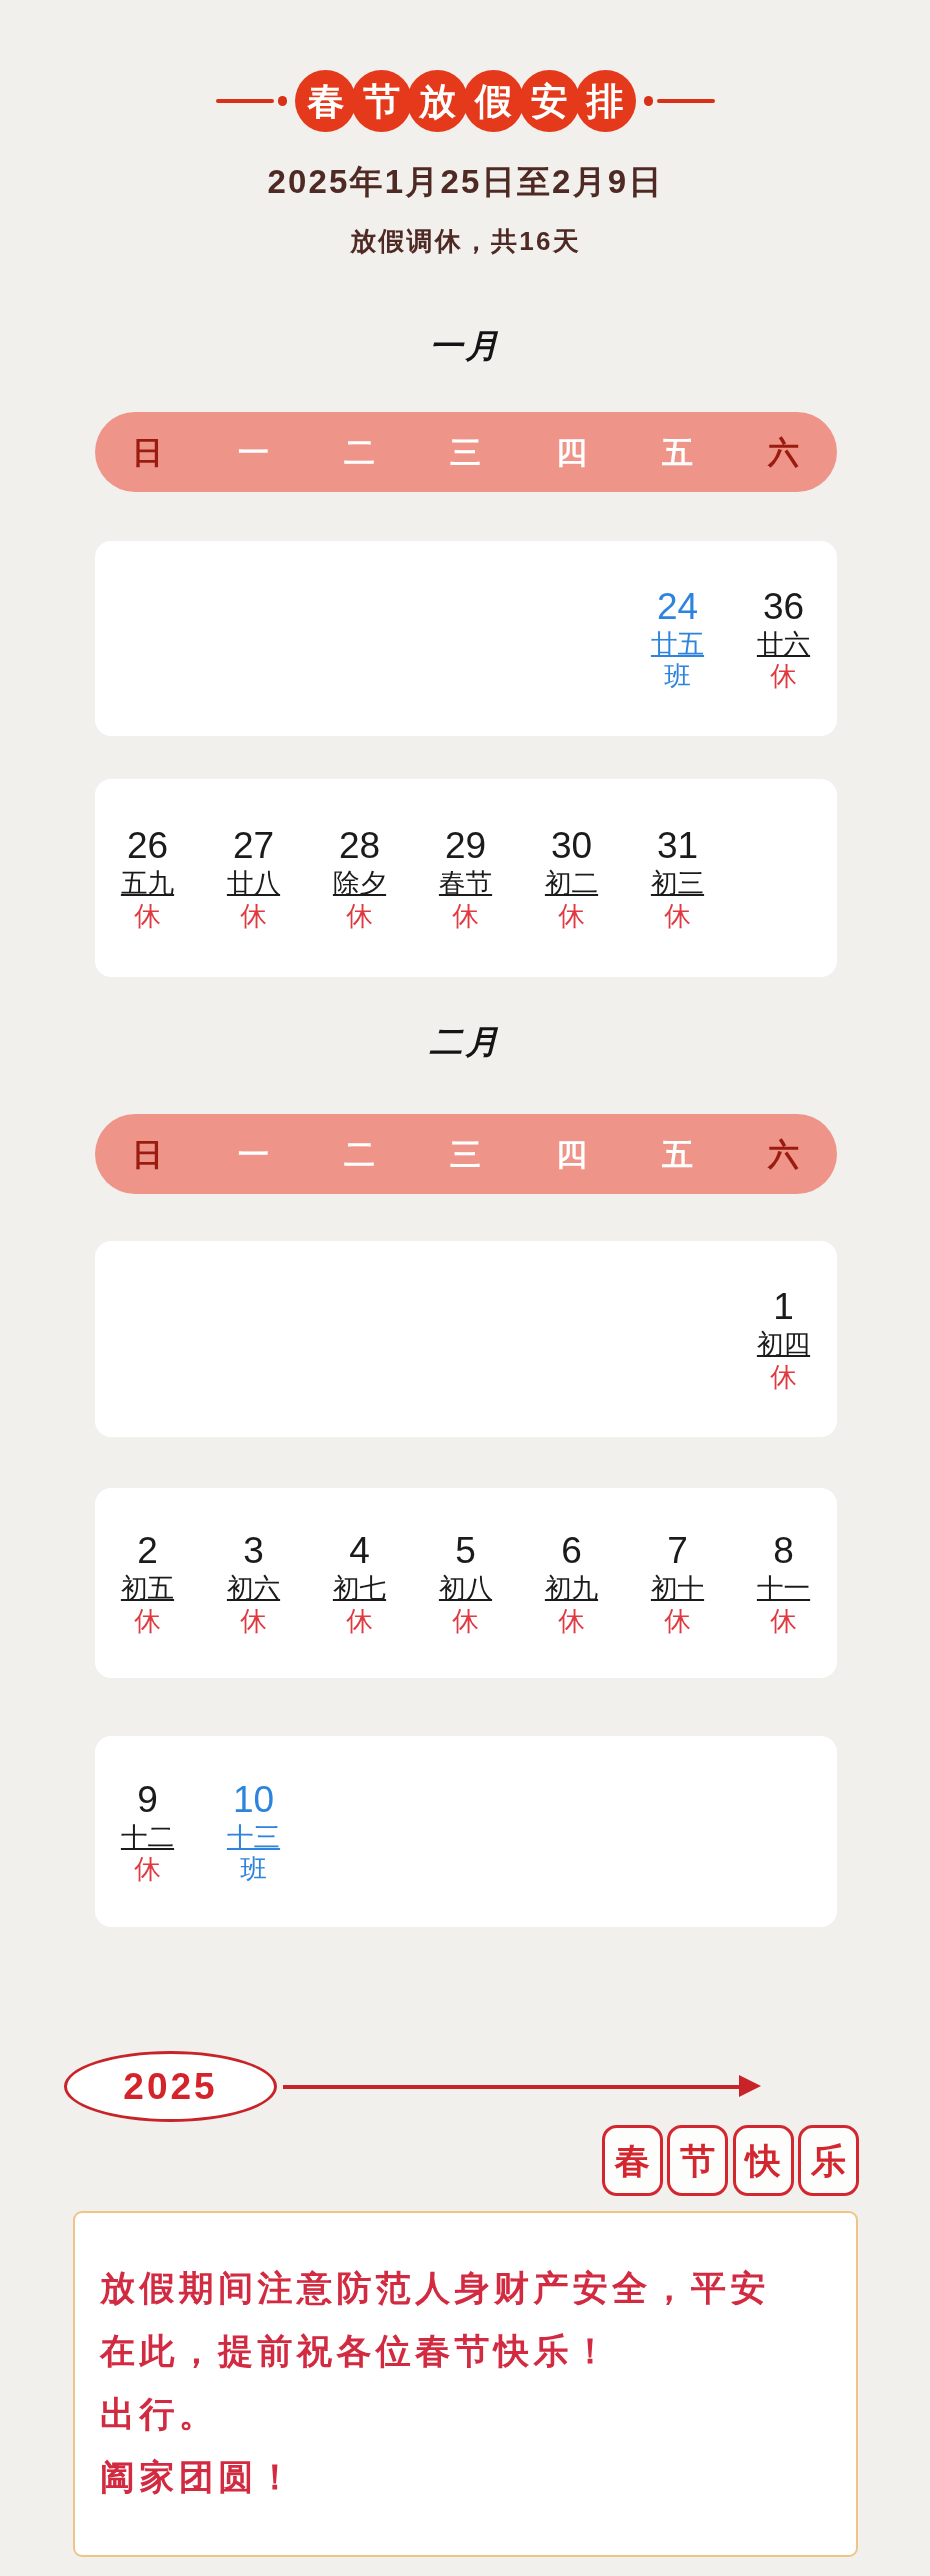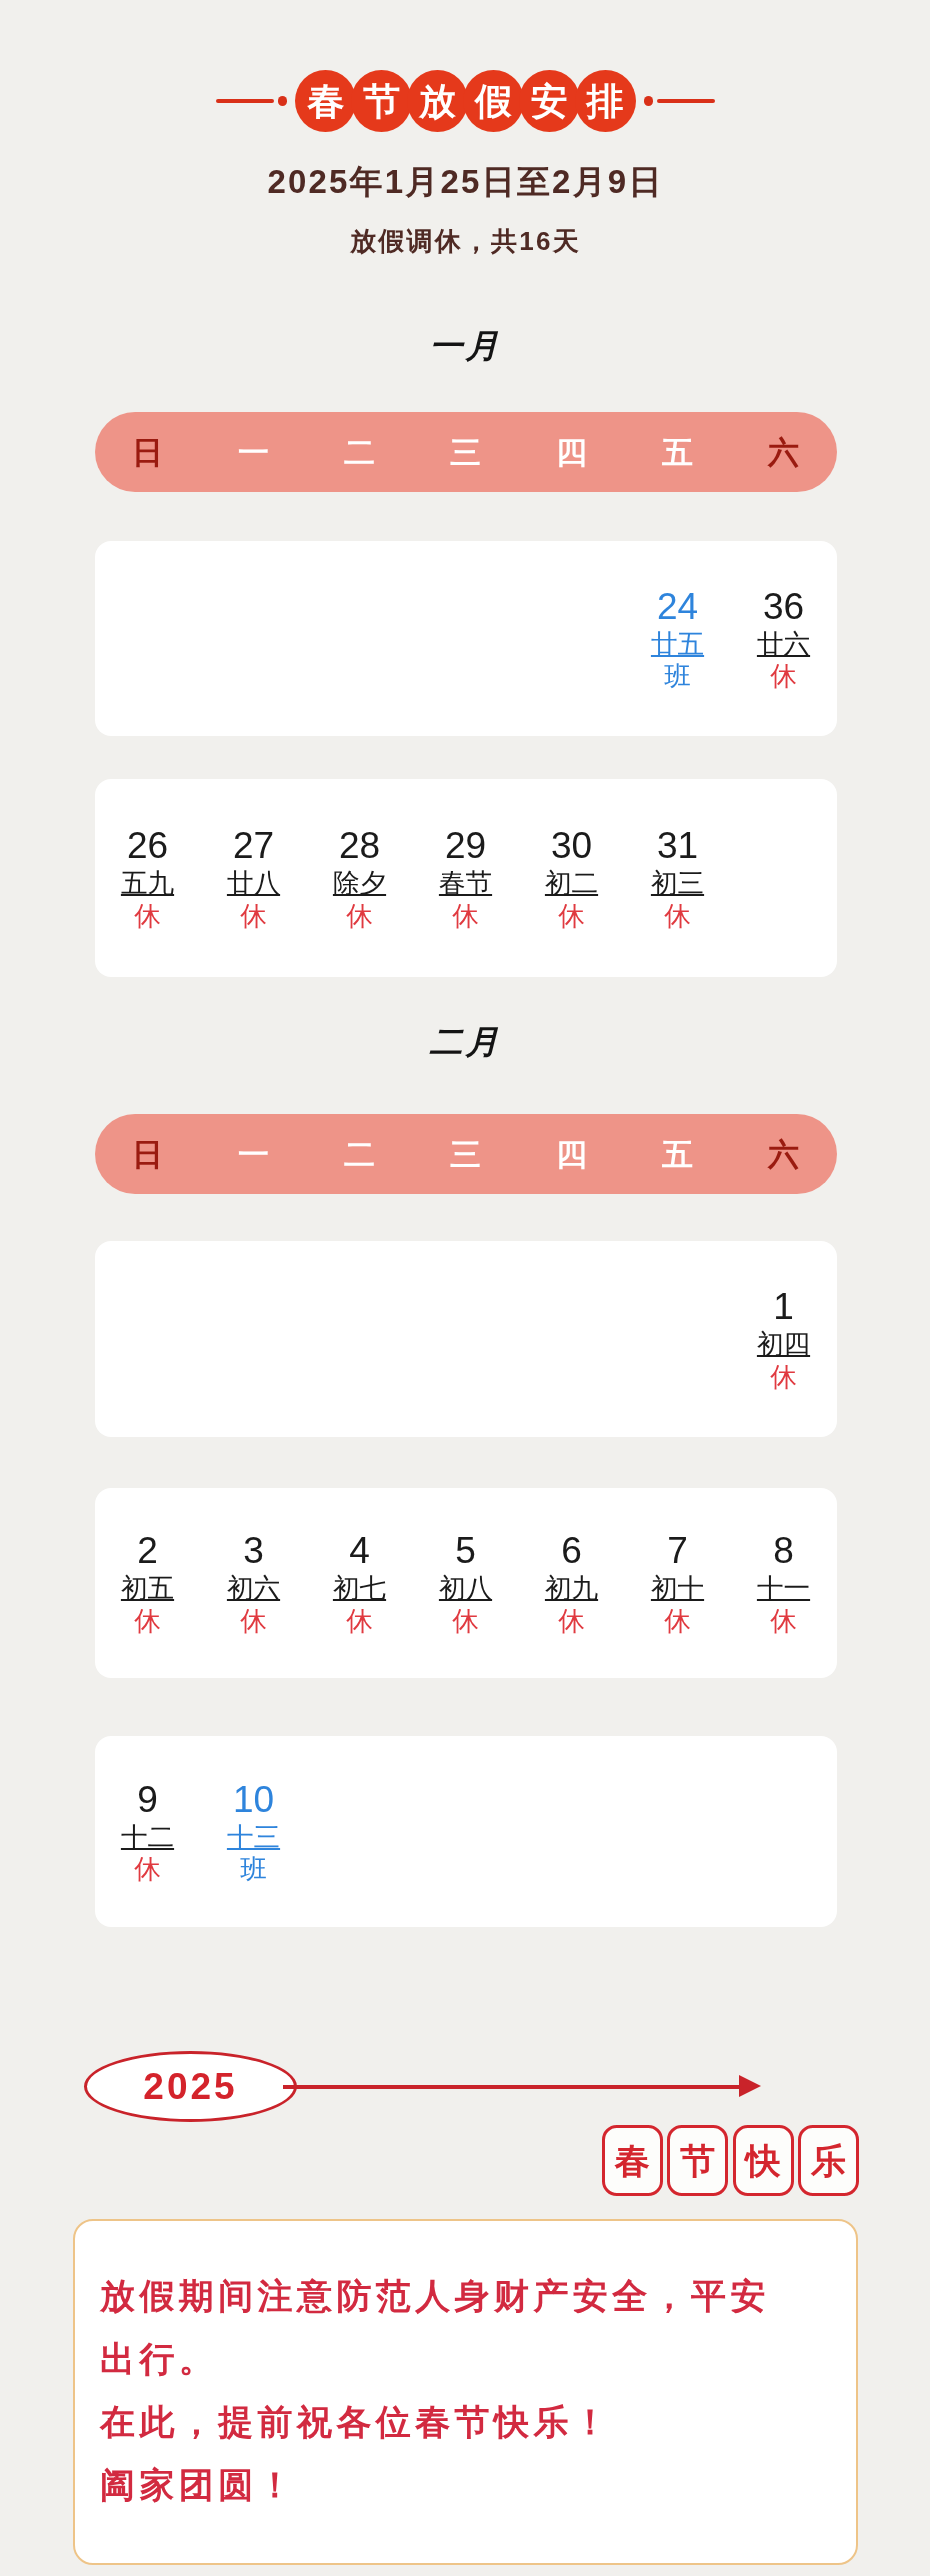--- a/index.html
+++ b/index.html
@@ -53,38 +53,38 @@
   #cards-1 .card:nth-child(3){margin-top:58px; height:191px;}
 
   .cell{display:flex; flex-direction:column; align-items:center; justify-content:center;}
   .cell .num{font-size:37px; line-height:41px; color:var(--ink);}
   .cell .lunar{font-size:26.6px; line-height:34px; color:var(--ink);text-decoration:underline;}
   .cell .status{font-size:26.6px; line-height:29.5px; margin-top:1.5px; color:var(--rest-red);}
   .cell.work .num,.cell.work .lunar,.cell.work .status{color:var(--work-blue);}
 
   
   .year-row{position:relative; margin-top:124px; width:931px; height:71px;}
-  .year-oval{position:absolute; left:84px; top:0; width:213px; height:71px;
+  .year-oval{position:absolute; left:64px; top:0; width:213px; height:71px;
         background:#fff; border:3px solid var(--year-red); border-radius:50%;
         display:flex; align-items:center; justify-content:center;}
   .year-oval span{color:#d4232b; font-size:37px; font-weight:bold; letter-spacing:3px; line-height:1;}
   .arrow-line{position:absolute; left:283px; top:34px; width:456px; height:3.7px; background:var(--year-red);}
   .arrow-head{position:absolute; left:739px; top:23.6px; width:0; height:0;
         border-left:22px solid var(--year-red); border-top:11.8px solid transparent; border-bottom:11.8px solid transparent;}
 
   
   .greeting-row{margin-top:3px; width:931px; height:71px; display:flex;
         justify-content:flex-end; padding-right:72px; gap:4.4px;}
   .greet-box{width:61px; height:71px; background:#fdfdfb; border:3px solid var(--greet-red);
         border-radius:14.8px; display:flex; align-items:center; justify-content:center;}
   .greet-box span{color:var(--greet-red); font-size:35px; font-weight:bold; line-height:1;}
 
   
-  .notice{margin-top:23px; width:785px; height:346px; background:#ffffff;
-        border:2.2px solid var(--notice-border); border-radius:20px;
+  .notice{margin-top:15px; width:785px; height:346px; background:#ffffff;
+        border:2.2px solid var(--notice-border); border-radius:9px;
         padding:43px 25px 0 25px;}
   .notice p{color:var(--notice-red); font-size:35px; font-weight:bold;
         line-height:63px; letter-spacing:4.4px; white-space:nowrap;}
 </style>
 </head>
 <body>
 
 <div class="page">
 
   <header class="title-row">
@@ -274,19 +274,19 @@
       <div class="greet-box">
         <span>快</span>
       </div>
       <div class="greet-box">
         <span>乐</span>
       </div>
     </div>
 
   <div class="notice">
     <p>放假期间注意防范人身财产安全，平安</p>
+    <p>在此，提前祝各位春节快乐！</p>
     <p>出行。</p>
-    <p>在此，提前祝各位春节快乐！</p>
     <p>阖家团圆！</p>
   </div>
 
 </div>
 
 
 </body></html>

